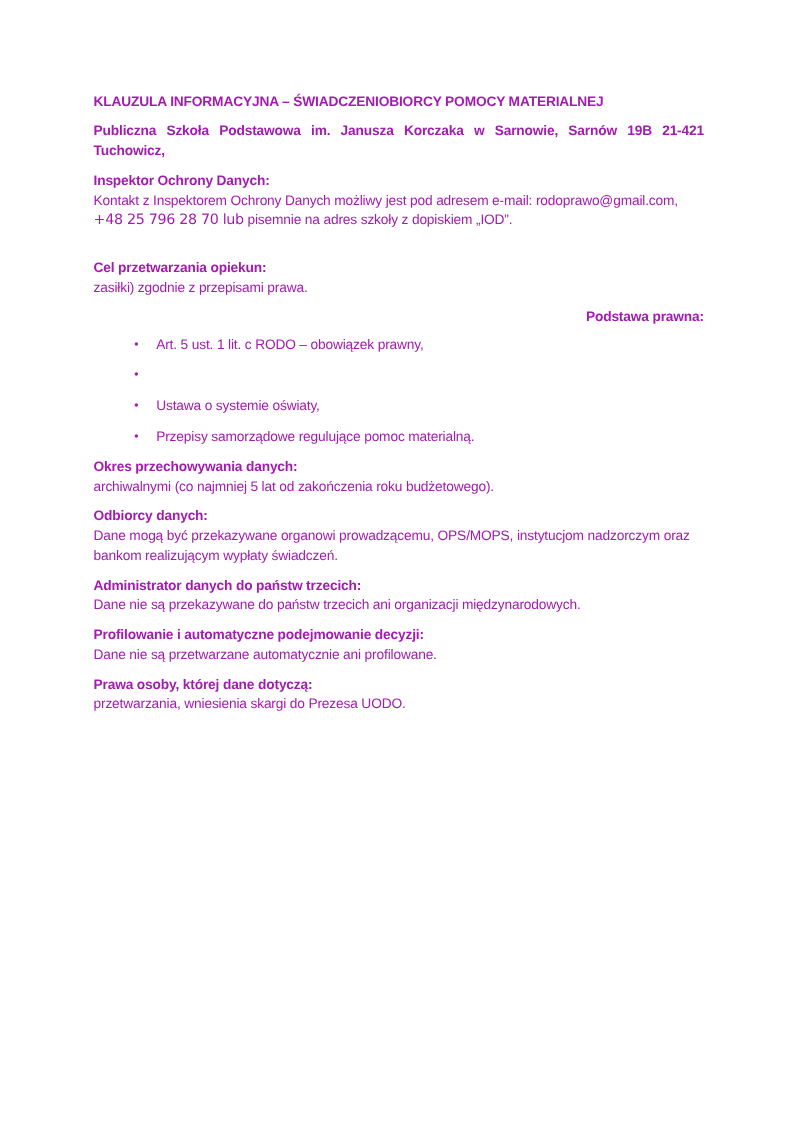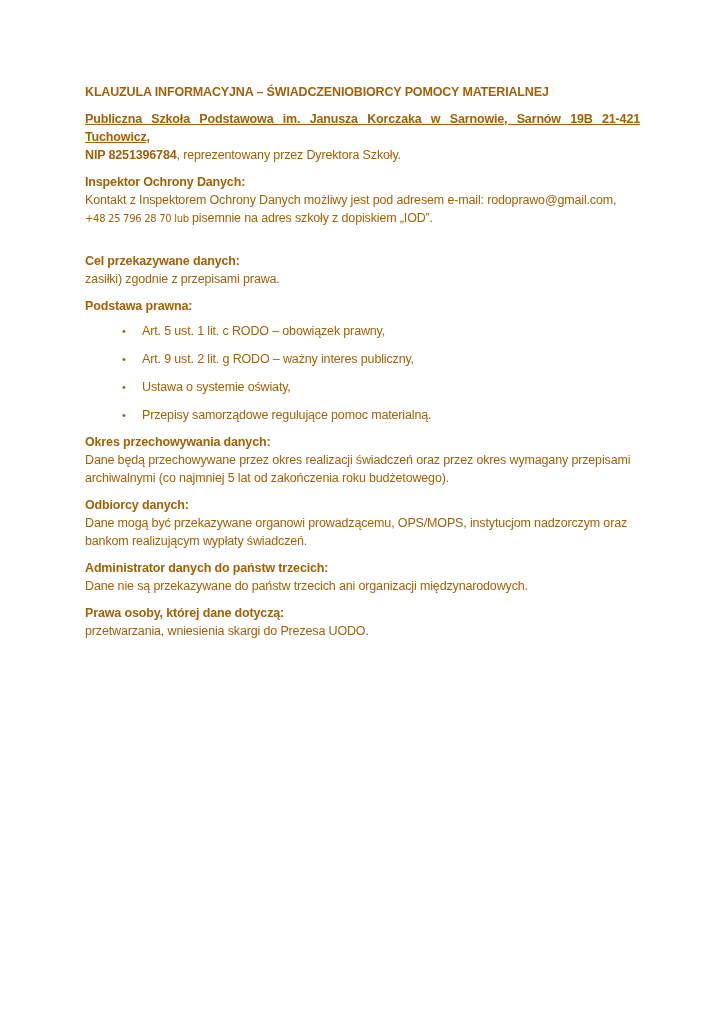--- a/index.html
+++ b/index.html
@@ -12,122 +12,122 @@
     width: 724px;
     height: 1024px;
     margin: 0 auto;
     background: #ffffff;
     box-sizing: border-box;
     padding: 83px 84px 0 85px;
     font-family: "Liberation Sans", sans-serif;
     font-size: 12.5px;
     letter-spacing: -0.15px;
     line-height: 18px;
-    color: #a16207;
+    color: #a21caf;
     overflow: hidden;
     border-radius: 14px;
   }
   .block { margin: 0 0 9px 0; }
   .heading {
     font-weight: bold;
     white-space: nowrap;
   }
   .line { white-space: nowrap; }
   .justified-line {
     white-space: normal;
     text-align: justify;
     text-align-last: justify;
     font-weight: bold;
-    text-decoration: underline;
   }
   .bold { font-weight: bold; }
   .italic { }
   .phone {
     font-family: "DejaVu Sans", sans-serif;
-    font-size: 10px;
+    font-size: 13px;
     letter-spacing: -0.3px;
   }
   .spacer { height: 15px; }
   .bullets { margin: 0 0 9px 0; }
   .bullet {
     display: flex;
     margin: 0 0 10px 0;
     white-space: nowrap;
   }
   .bullet:last-child { margin-bottom: 0; }
   .bullet-dot {
     flex: 0 0 20px;
     margin-left: 37px;
     font-size: 11px;
   }
-  .heading-tight { margin-bottom: 7px; }
+  .heading-tight { margin-bottom: 7px; text-align: right; }
 </style>
 </head>
 <body>
 
 <div class="page">
 
   <div class="block heading">KLAUZULA INFORMACYJNA – ŚWIADCZENIOBIORCY POMOCY MATERIALNEJ</div>
 
 
   <div class="block">
     <div class="justified-line">Publiczna Szkoła Podstawowa im. Janusza Korczaka w Sarnowie, Sarnów 19B 21-421 Tuchowicz,</div>
-    <div class="line"><span class="bold">NIP 8251396784</span><span>, reprezentowany przez Dyrektora Szkoły.</span></div>
   </div>
 
   <div class="block">
     <div class="heading">Inspektor Ochrony Danych:</div>
     <div class="line"><span>Kontakt z Inspektorem Ochrony Danych możliwy jest pod adresem e-mail: </span><span class="italic">rodoprawo@gmail.com</span><span>,</span></div>
     <div class="line"><span class="phone">+48 25 796 28 70 lub</span><span> pisemnie na adres szkoły z dopiskiem „IOD”.</span></div>
   </div>
 
   <div class="spacer"></div>
 
   <div class="block">
-    <div class="heading">Cel przekazywane danych:</div>
+    <div class="heading">Cel przetwarzania opiekun:</div>
     <div class="line">zasiłki) zgodnie z przepisami prawa.</div>
   </div>
 
   <div class="heading heading-tight">Podstawa prawna:</div>
   <div class="bullets">
     <div class="bullet">
       <span class="bullet-dot">•</span>
       <span>Art. 5 ust. 1 lit. c RODO – obowiązek prawny,</span>
     </div>
     <div class="bullet">
       <span class="bullet-dot">•</span>
-      <span>Art. 9 ust. 2 lit. g RODO – ważny interes publiczny,</span>
     </div>
     <div class="bullet">
       <span class="bullet-dot">•</span>
       <span>Ustawa o systemie oświaty,</span>
     </div>
     <div class="bullet">
       <span class="bullet-dot">•</span>
       <span>Przepisy samorządowe regulujące pomoc materialną.</span>
     </div>
   </div>
 
   <div class="block">
     <div class="heading">Okres przechowywania danych:</div>
-    <div class="line">Dane będą przechowywane przez okres realizacji świadczeń oraz przez okres wymagany przepisami</div>
     <div class="line">archiwalnymi (co najmniej 5 lat od zakończenia roku budżetowego).</div>
   </div>
 
   <div class="block">
     <div class="heading">Odbiorcy danych:</div>
     <div class="line">Dane mogą być przekazywane organowi prowadzącemu, OPS/MOPS, instytucjom nadzorczym oraz</div>
     <div class="line">bankom realizującym wypłaty świadczeń.</div>
   </div>
 
   <div class="block">
     <div class="heading">Administrator danych do państw trzecich:</div>
     <div class="line">Dane nie są przekazywane do państw trzecich ani organizacji międzynarodowych.</div>
   </div>
 
+  <div class="block">
+    <div class="heading">Profilowanie i automatyczne podejmowanie decyzji:</div>
+    <div class="line">Dane nie są przetwarzane automatycznie ani profilowane.</div>
+  </div>
 
   <div class="block">
     <div class="heading">Prawa osoby, której dane dotyczą:</div>
     <div class="line">przetwarzania, wniesienia skargi do Prezesa UODO.</div>
   </div>
 
 
 </div>
 
 </body></html>

